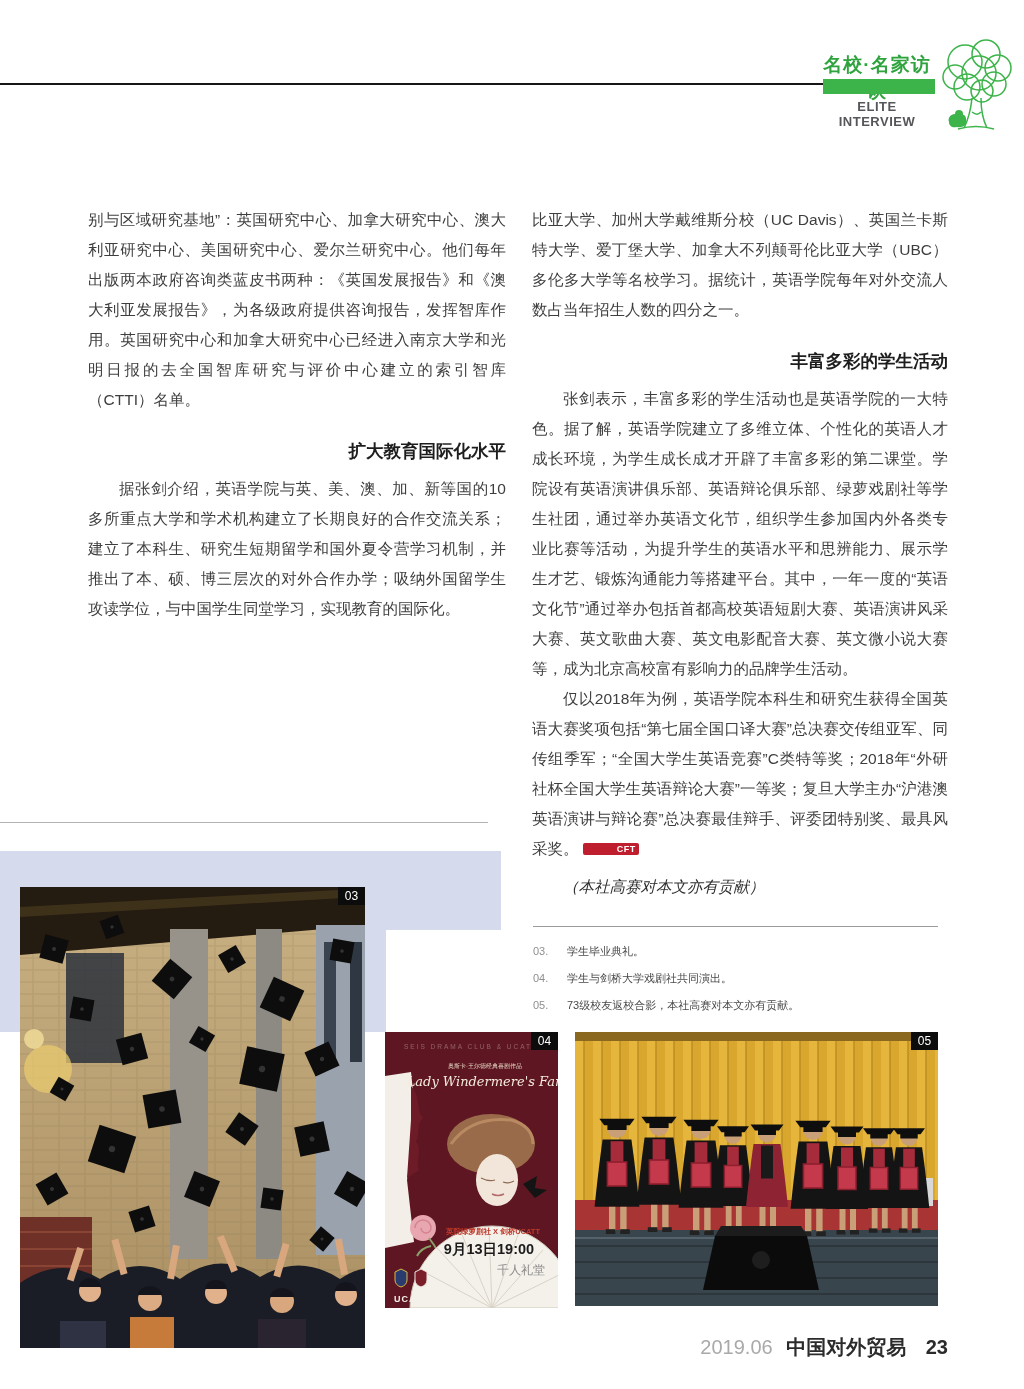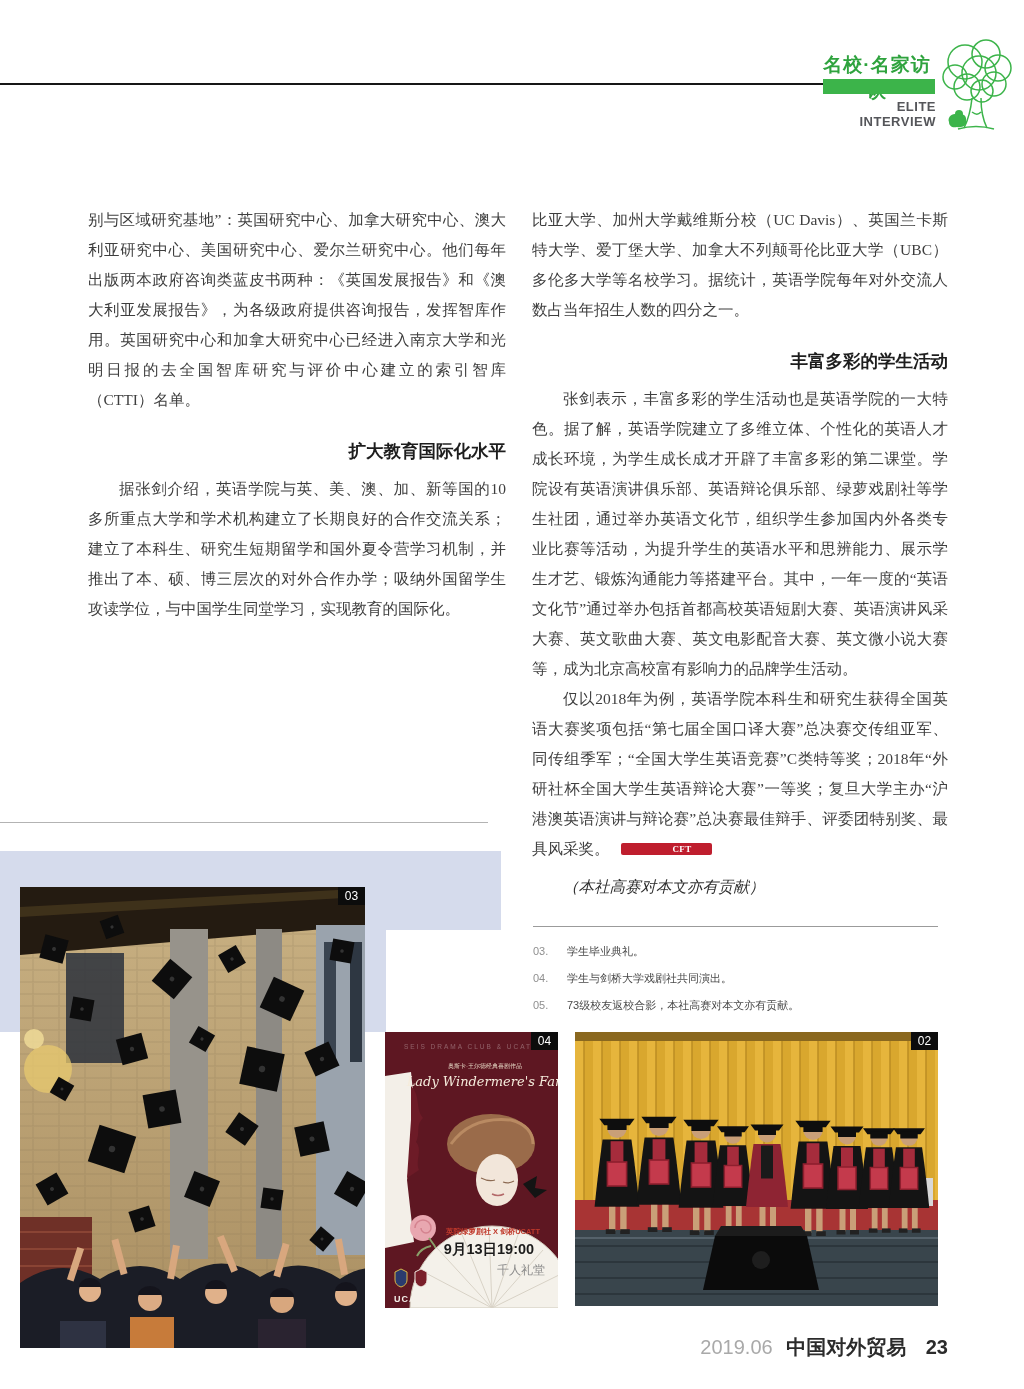--- a/index.html
+++ b/index.html
@@ -4,34 +4,34 @@
 <style>
   html,body{margin:0;padding:0;background:#888;}
   .page{position:relative;width:1024px;height:1389px;background:#ffffff;overflow:hidden;
         font-family:"Liberation Sans","DejaVu Sans",sans-serif;margin:0 auto;}
 
   
   .header-rule{position:absolute;left:0;top:83px;width:823px;height:2px;background:#161616;}
   .section-zh{position:absolute;left:818px;top:52px;width:118px;text-align:center;
               font-size:19px;font-weight:bold;color:#2fa33e;letter-spacing:1px;}
   .green-bar{position:absolute;left:823px;top:79px;width:112px;height:15px;background:#3cb44a;}
-  .section-en{position:absolute;left:818px;top:99px;width:118px;text-align:right;
+  .section-en{position:absolute;left:818px;top:99px;width:118px;text-align:center;
               font-size:13px;font-weight:bold;color:#55565a;letter-spacing:.5px;}
   .tree-icon{position:absolute;left:934px;top:32px;width:84px;height:102px;}
 
   
   .col{position:absolute;top:205px;font-size:15.5px;line-height:30px;color:#3e3e3e;
        text-align:justify;}
-  .col p{margin:0;font-family:Liberation Serif, serif;}
+  .col p{margin:0;}
   .col-left{left:88px;width:418px;}
   .col-right{left:532px;width:416px;}
   .col h3{font-size:17.5px;font-weight:bold;color:#1d1d1d;margin:24px 0 11px;line-height:24px;text-align:right;}
   .indent{text-indent:2em;}
   .cft-badge{display:inline-block;background:#bf1e2e;color:#fff;font-size:9px;font-weight:bold;
-             line-height:12px;padding:0 20px;border-radius:2px;vertical-align:2px;letter-spacing:.5px;margin-left:8px;}
+             line-height:12px;padding:0 3px;border-radius:2px;vertical-align:2px;letter-spacing:.5px;}
   .credit{font-family:"DejaVu Serif","Liberation Serif",serif;font-style:italic;
           font-size:15.5px;color:#2e2e2e;margin-top:8px !important;text-indent:2em;}
 
   
   .captions{position:absolute;left:533px;top:926px;width:405px;}
   .cap-rule{border-top:1px solid #9b9b9b;margin-bottom:11px;}
   .cap-row{display:flex;font-size:11px;line-height:27px;color:#4a4a4a;}
   .cap-num{color:#8f8f8f;width:34px;flex:none;}
 
   
@@ -291,21 +291,21 @@
         <use href="#gradR" transform="translate(192,88) scale(1.5)"></use>
         <use href="#grad" transform="translate(238,84) scale(1.6)"></use>
         <use href="#grad" transform="translate(272,90) scale(1.5)"></use>
         <use href="#grad" transform="translate(304,92) scale(1.45)"></use>
         <use href="#grad" transform="translate(334,92) scale(1.45)"></use>
       </g>
       <polygon points="140,204 232,204 226,194 146,194" fill="#1c1c1c"></polygon>
       <polygon points="140,204 232,204 244,258 128,258" fill="#0b0b0b"></polygon>
       <circle cx="186" cy="228" r="9" fill="#1e1e1e"></circle>
     </svg>
-    <div class="img-label">02</div>
+    <div class="img-label">05</div>
   </div>
 
   <div class="footer">
     <span class="footer-issue">2019.06</span>
     <span class="footer-mag">中国对外贸易</span>
     <span class="footer-page">23</span>
   </div>
 
 </div>
 

